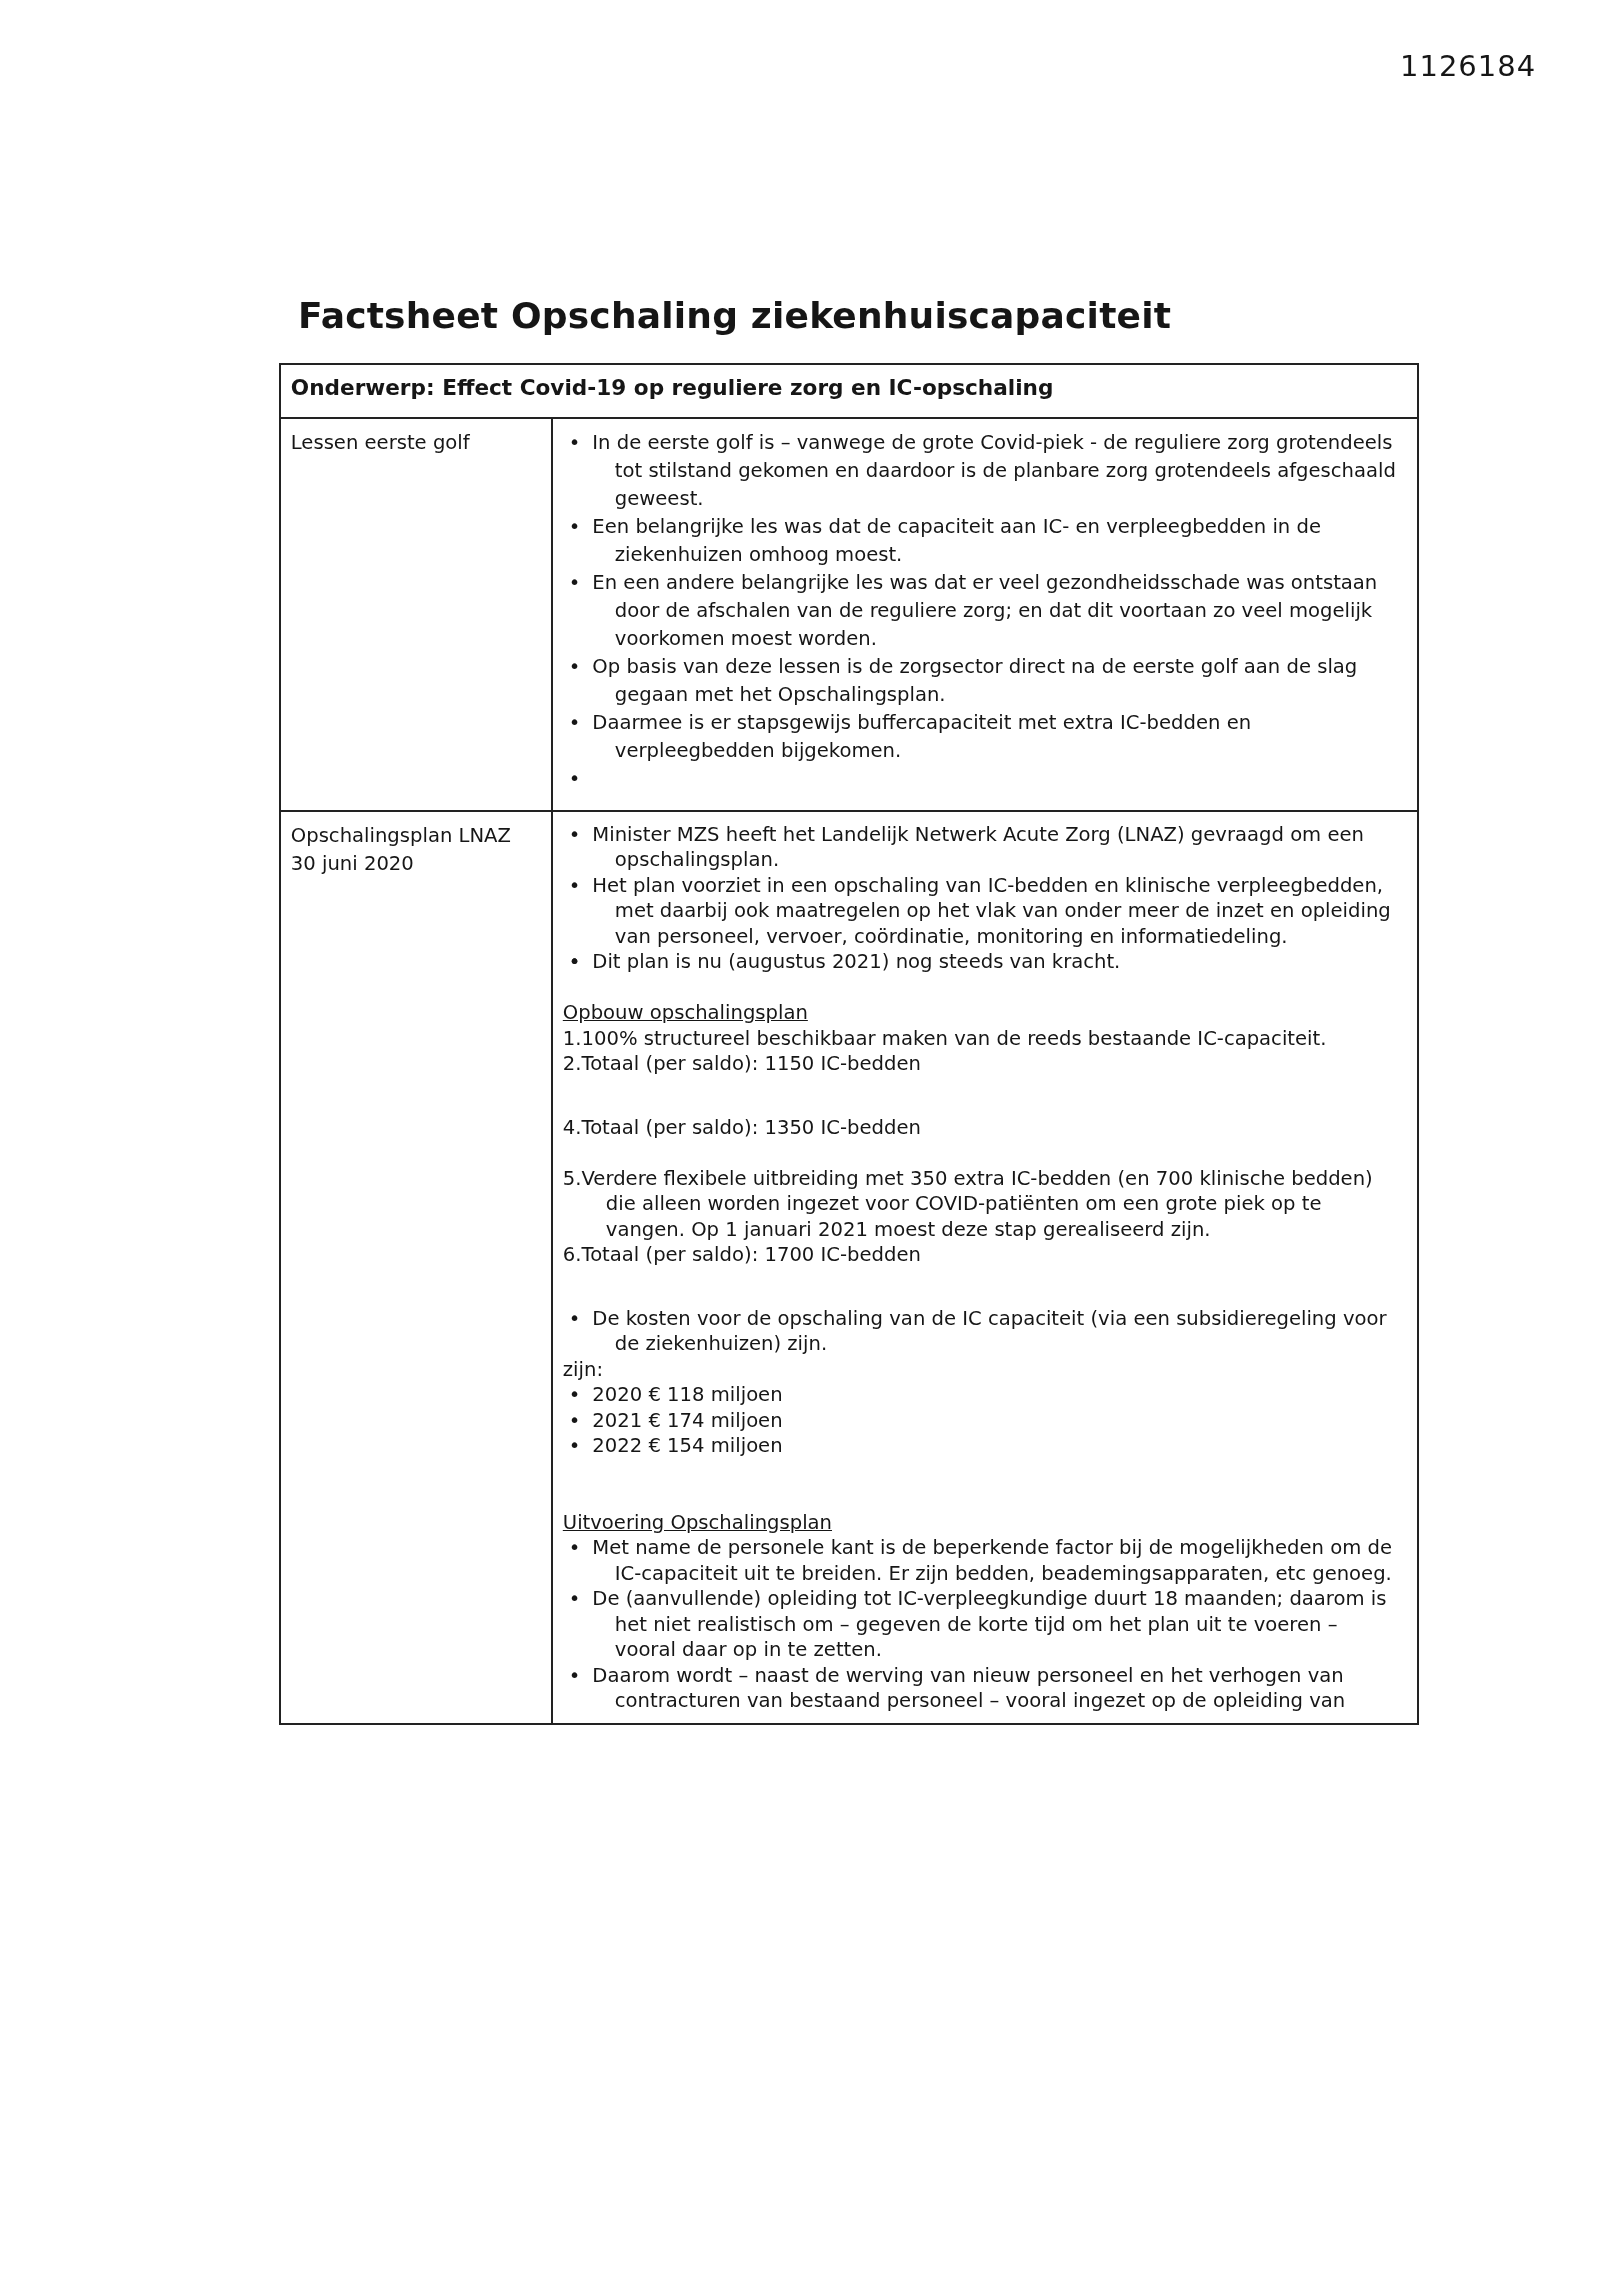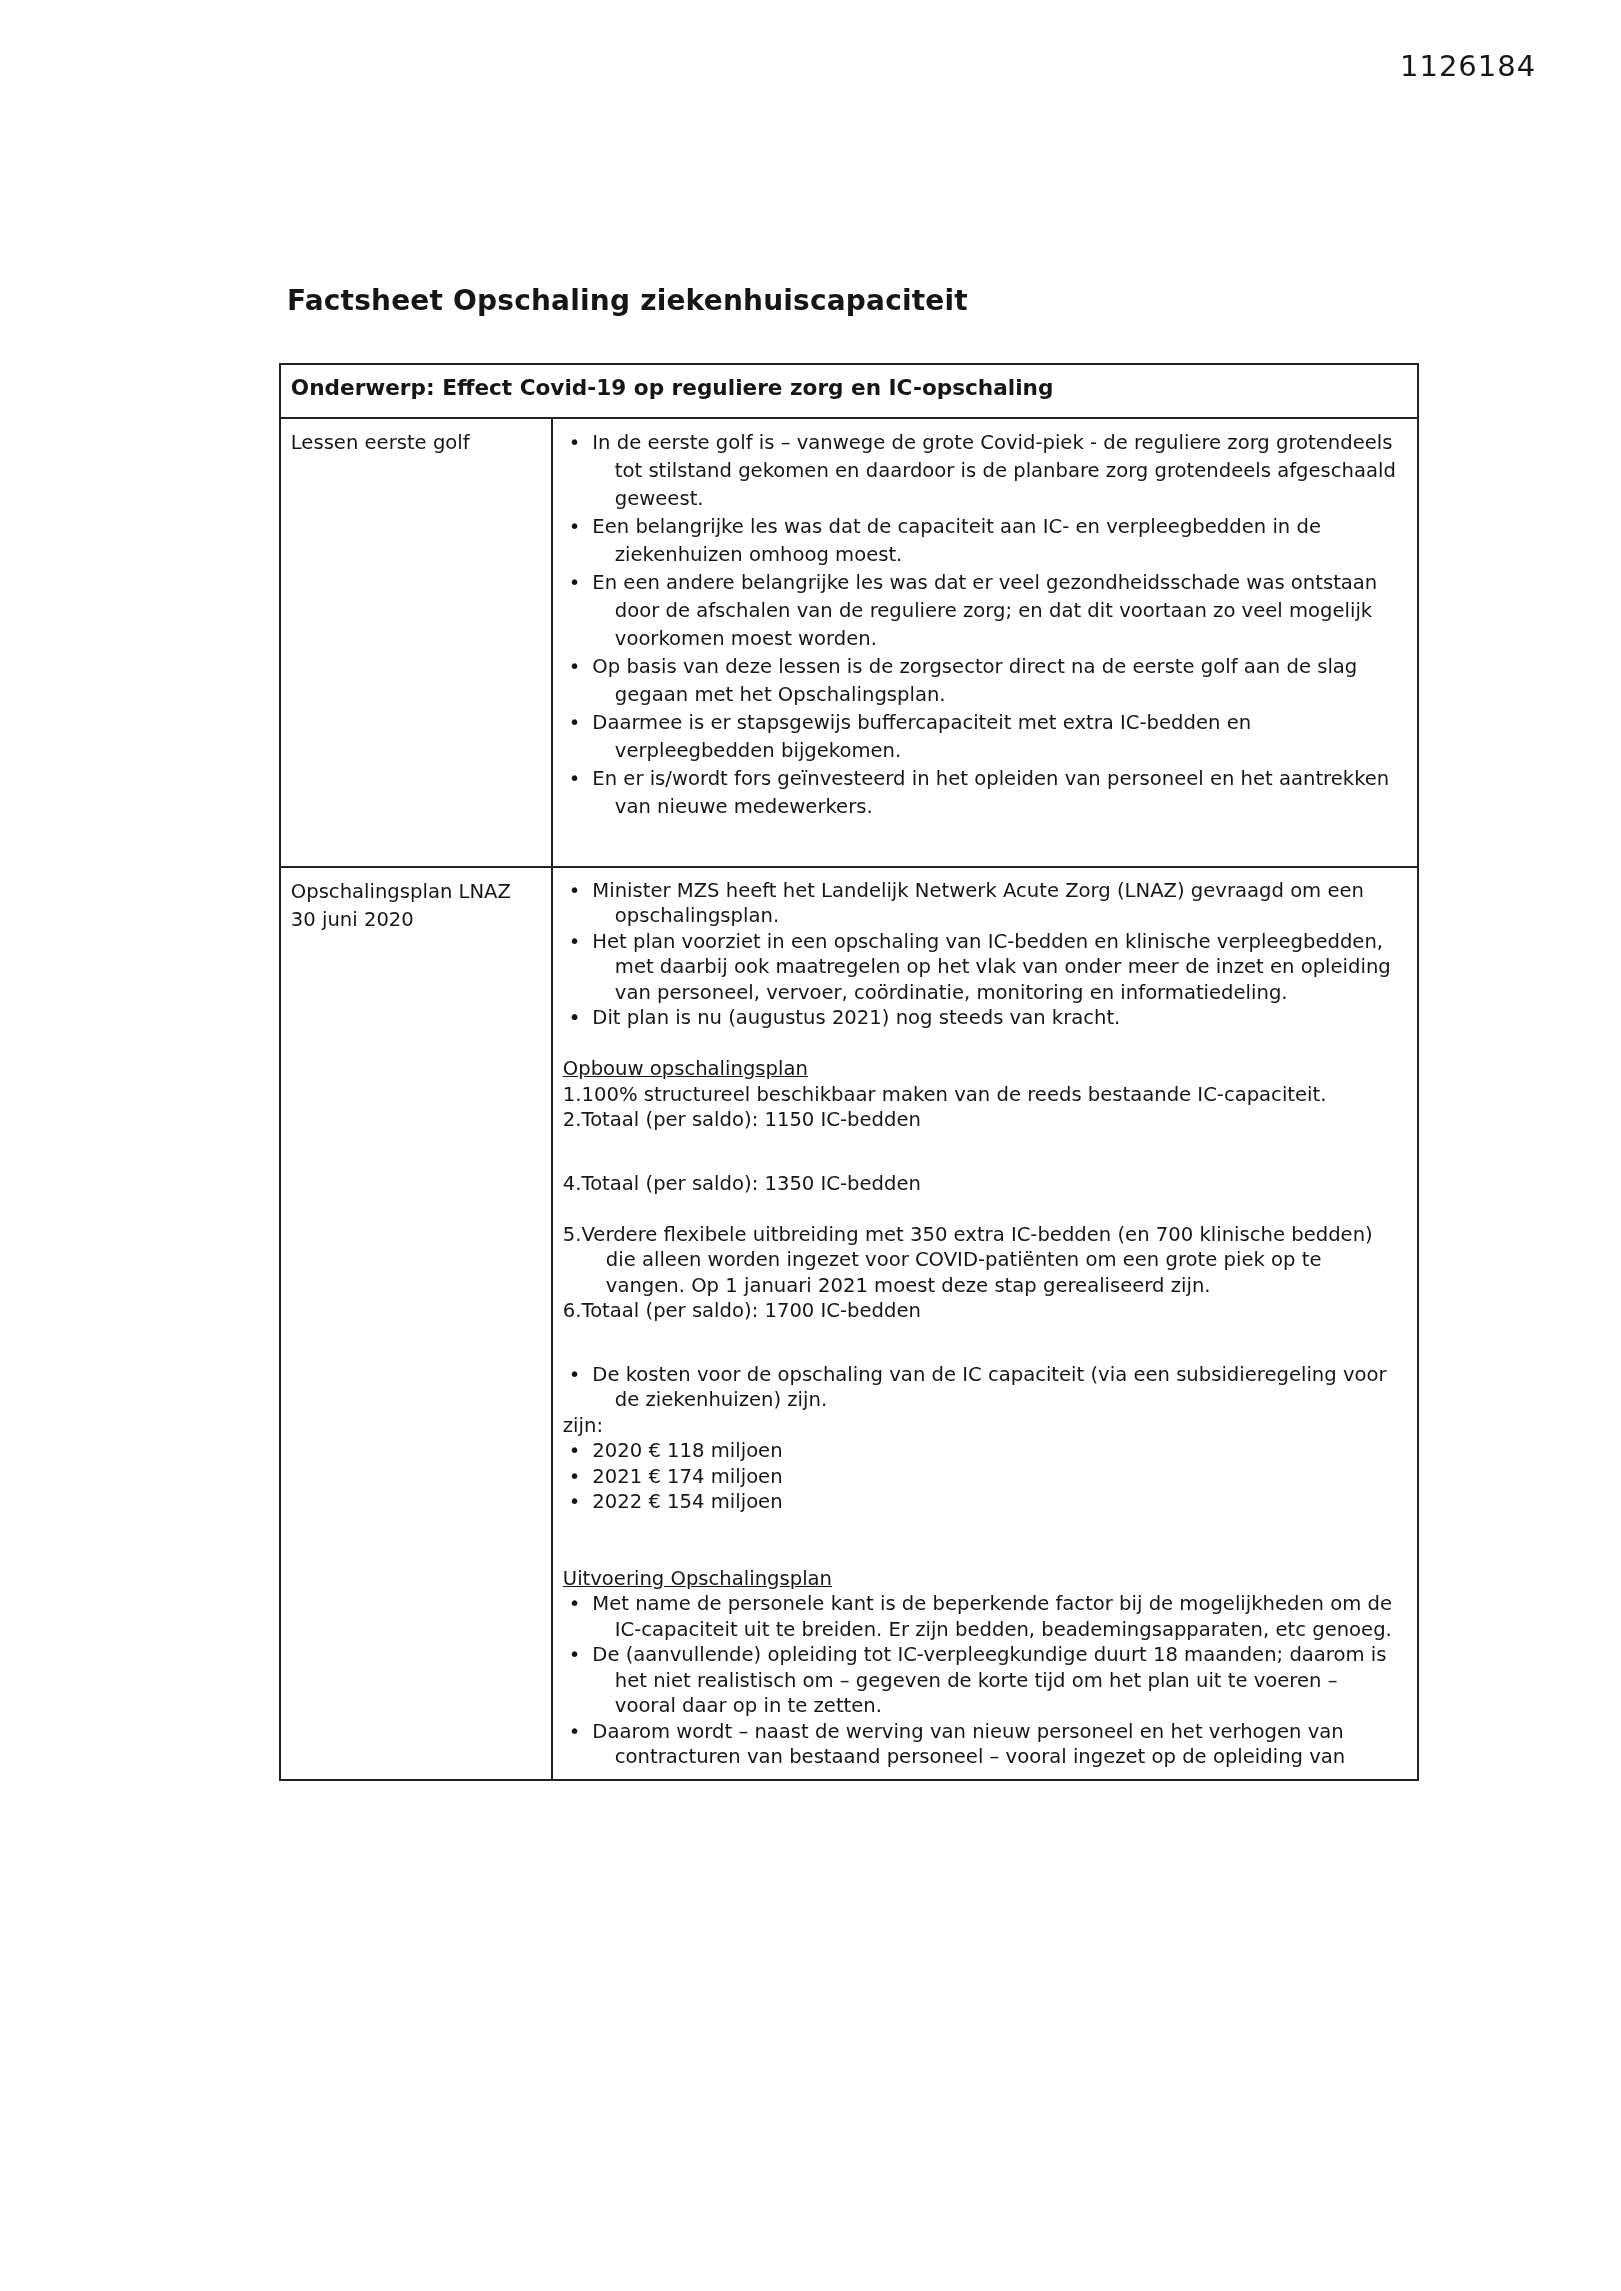--- a/index.html
+++ b/index.html
@@ -9,22 +9,22 @@
     background:#ffffff;
     font-family:"DejaVu Sans","Liberation Sans",sans-serif;
     color:#161616;
     overflow:hidden;
   }
   .doc-number{
     position:absolute;top:49px;left:1400px;
     font-size:29px;letter-spacing:1px;
   }
   .title{
-    position:absolute;left:283px;top:280px;margin:4px;
-    font-size:28px;font-weight:bold;letter-spacing:0.2px;
+    position:absolute;left:283px;top:280px;margin:15px;
+    font-size:36px;font-weight:bold;letter-spacing:0.2px;
   }
   .factsheet-table{
     position:absolute;left:279px;top:363px;width:1140px;
     border:2px solid #222;box-sizing:border-box;
     font-size:19.6px;
   }
   .t-header{
     border-bottom:2px solid #222;
     box-sizing:border-box;height:54px;
     padding:9.8px 9.8px 0 9.8px;
@@ -68,21 +68,21 @@
         <div class="t-row row-0">
           <div class="t-label">
             <div>Lessen eerste golf</div>
           </div>
           <div class="t-content">
             <div class="item bullet"><span class="marker">•</span><span>In de eerste golf is – vanwege de grote Covid-piek - de reguliere zorg grotendeels tot stilstand gekomen en daardoor is de planbare zorg grotendeels afgeschaald geweest.</span></div>
             <div class="item bullet"><span class="marker">•</span><span>Een belangrijke les was dat de capaciteit aan IC- en verpleegbedden in de ziekenhuizen omhoog moest.</span></div>
             <div class="item bullet"><span class="marker">•</span><span>En een andere belangrijke les was dat er veel gezondheidsschade was ontstaan door de afschalen van de reguliere zorg; en dat dit voortaan zo veel mogelijk voorkomen moest worden.</span></div>
             <div class="item bullet"><span class="marker">•</span><span>Op basis van deze lessen is de zorgsector direct na de eerste golf aan de slag gegaan met het Opschalingsplan.</span></div>
             <div class="item bullet"><span class="marker">•</span><span>Daarmee is er stapsgewijs buffercapaciteit met extra IC-bedden en verpleegbedden bijgekomen.</span></div>
-            <div class="item bullet"><span class="marker">•</span><span>En er is/wordt fors geïnvesteerd in het opleiden van personeel en het aantrekken van nieuwe medewerkers.</span></div>
+            <div class="item bullet"><span class="marker">•</span></div>
           </div>
         </div>
         <div class="t-row row-1">
           <div class="t-label">
             <div>Opschalingsplan LNAZ</div>
             <div>30 juni 2020</div>
           </div>
           <div class="t-content">
             <div class="item bullet"><span class="marker">•</span><span>Minister MZS heeft het Landelijk Netwerk Acute Zorg (LNAZ) gevraagd om een opschalingsplan.</span></div>
             <div class="item bullet"><span class="marker">•</span><span>Het plan voorziet in een opschaling van IC-bedden en klinische verpleegbedden, met daarbij ook maatregelen op het vlak van onder meer de inzet en opleiding van personeel, vervoer, coördinatie, monitoring en informatiedeling.</span></div>

